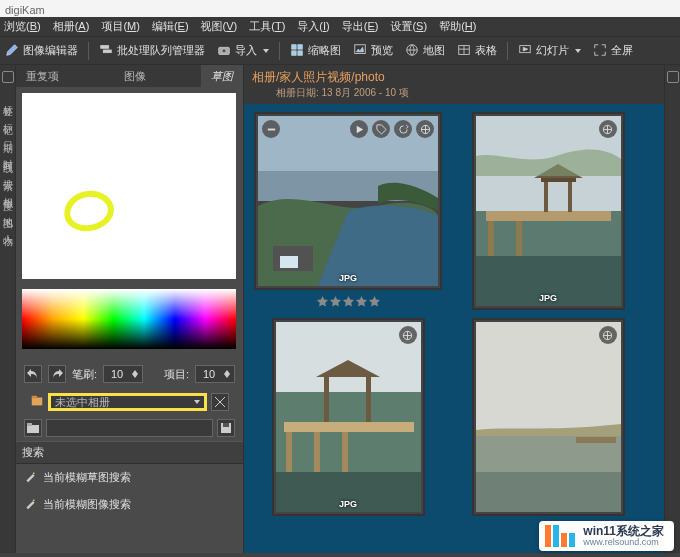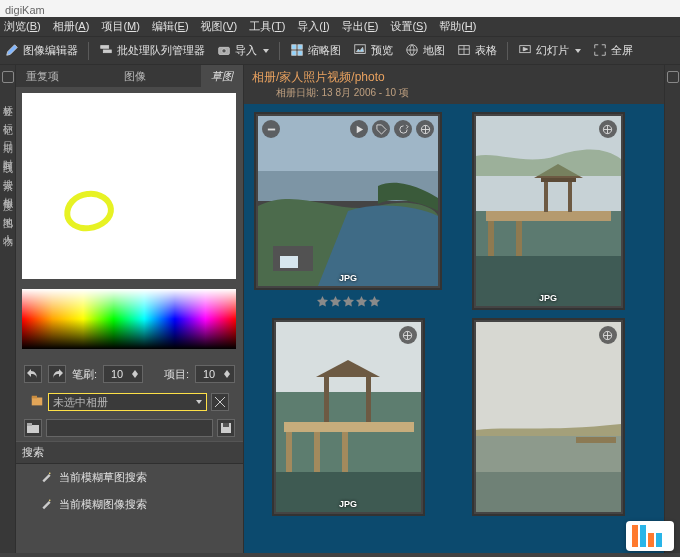--- a/index.html
+++ b/index.html
@@ -51,26 +51,26 @@
   .spin{display:flex;align-items:center;background:#3a3a3a;border:1px solid #666;height:18px;}
   .spin input{width:26px;background:transparent;border:none;color:var(--text);text-align:center;font-size:11px;}
   .spin-arrows{width:12px;display:flex;flex-direction:column;}
   .spin-arrows div{height:8px;display:flex;align-items:center;justify-content:center;}
   .label{color:var(--text);}
   .search-line{padding:4px 8px;font-size:11px;}
   .chk-row{display:flex;align-items:center;gap:6px;padding:4px 14px;font-size:11px;}
   .chk{width:12px;height:12px;border:1px solid #999;background:#3a3a3a;display:inline-flex;align-items:center;justify-content:center;}
   .chk svg{width:9px;height:9px;}
   .combo-row{display:flex;align-items:center;gap:4px;padding:4px 14px;}
-  .combo{flex:1;height:18px;background:#3a3a3a;border:1px solid #fde047;display:flex;align-items:center;padding:0 4px;font-size:11px;color:var(--text-dim);}
+  .combo{flex:1;height:18px;background:#3a3a3a;border:3px solid #fde047;display:flex;align-items:center;padding:0 4px;font-size:11px;color:var(--text-dim);}
   .combo .dd-arrow{margin-left:auto;}
   .file-row{padding:4px 8px;display:flex;gap:4px;align-items:center;}
   .file-input{flex:1;height:18px;background:#3a3a3a;border:1px solid #666;}
   .section-hdr{background:#3f3f3f;padding:3px 6px;border-top:1px solid #555;border-bottom:1px solid #2f2f2f;display:flex;align-items:center;}
-  .search-btn{display:flex;align-items:flex-end;gap:6px;padding:6px 8px;margin-left:16px;}
+  .search-btn{display:flex;align-items:flex-end;gap:6px;padding:6px 8px;}
   .search-btn svg{width:13px;height:13px;}
   
   .gallery{flex:1;background:#0c4a6e;display:flex;flex-direction:column;overflow:hidden;position:relative;}
   .breadcrumb{background:var(--bg-darker);padding:4px 8px;color:var(--breadcrumb);font-size:12px;}
   .breadcrumb .sub{font-size:10px;color:#bfa080;margin-left:24px;}
   .thumbs{flex:1;overflow:auto;padding:4px;display:flex;flex-wrap:wrap;align-content:flex-start;}
   .card{width:200px;background:transparent;padding:4px;display:flex;flex-direction:column;align-items:center;}
   .thumb-frame{background:#444;border:2px solid #333;padding:2px;position:relative;}
   .thumb{position:relative;display:block;}
   .overlay{position:absolute;inset:0;}
@@ -465,13 +465,17 @@
   </div>
 </div>
 
 <div class="watermark">
   <div class="wm-logo">
     <div style="background:#ff7a2e"></div>
       <div style="background:#29b5e8"></div>
     <div style="background:#ff7a2e;height:14px;align-self:flex-end"></div>
       <div style="background:#29b5e8;height:14px;align-self:flex-end"></div>
   </div>
+  <div class="wm-text">
+    <span class="l1">win11系统之家</span>
+    <span class="l2">www.relsound.com</span>
+  </div>
 </div>
 
 </body></html>

